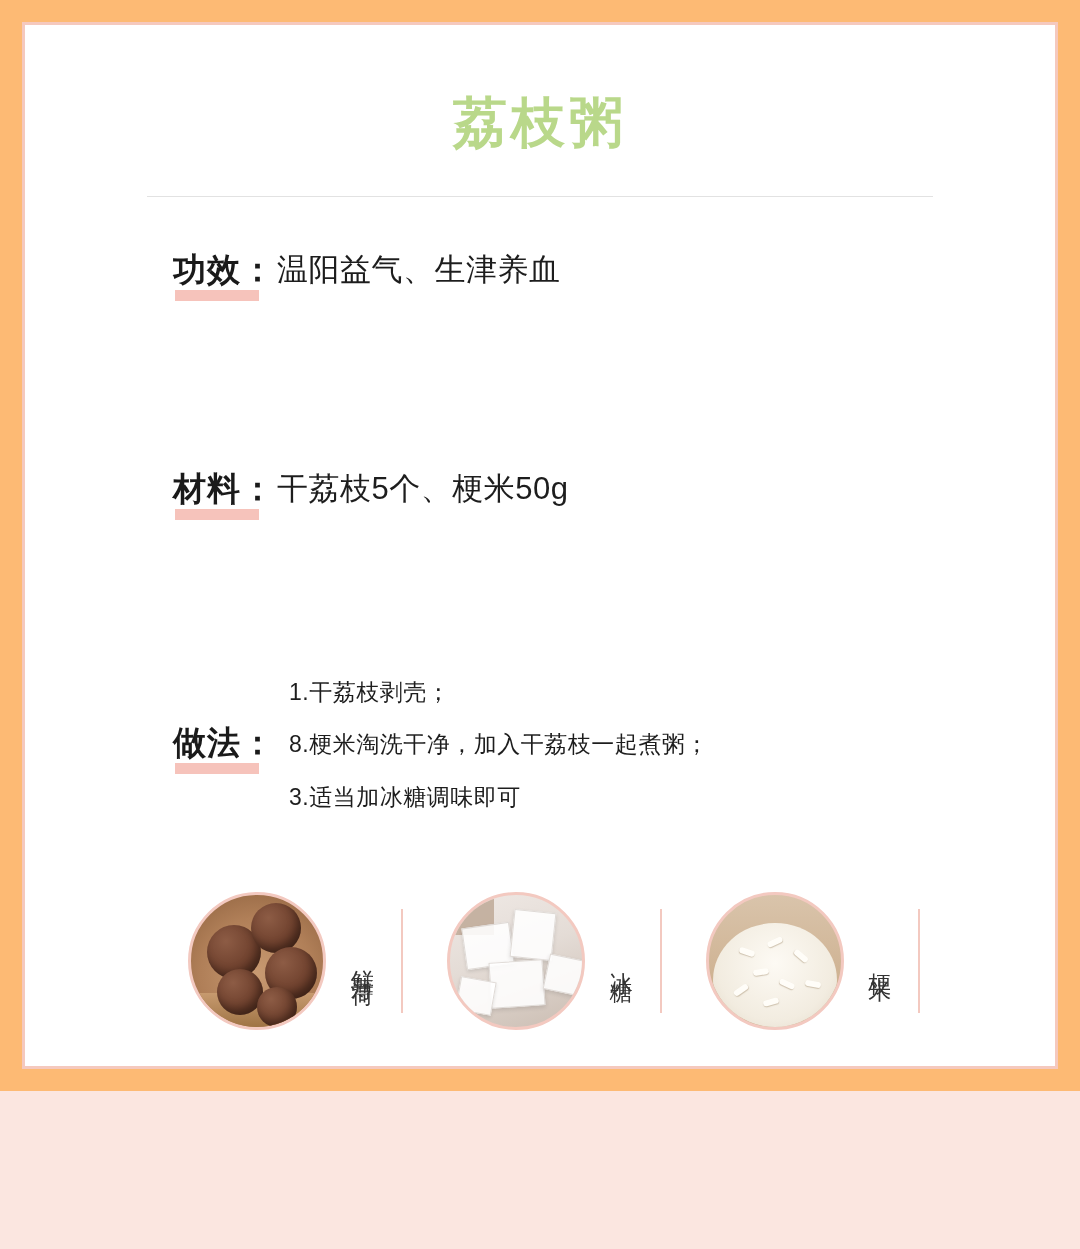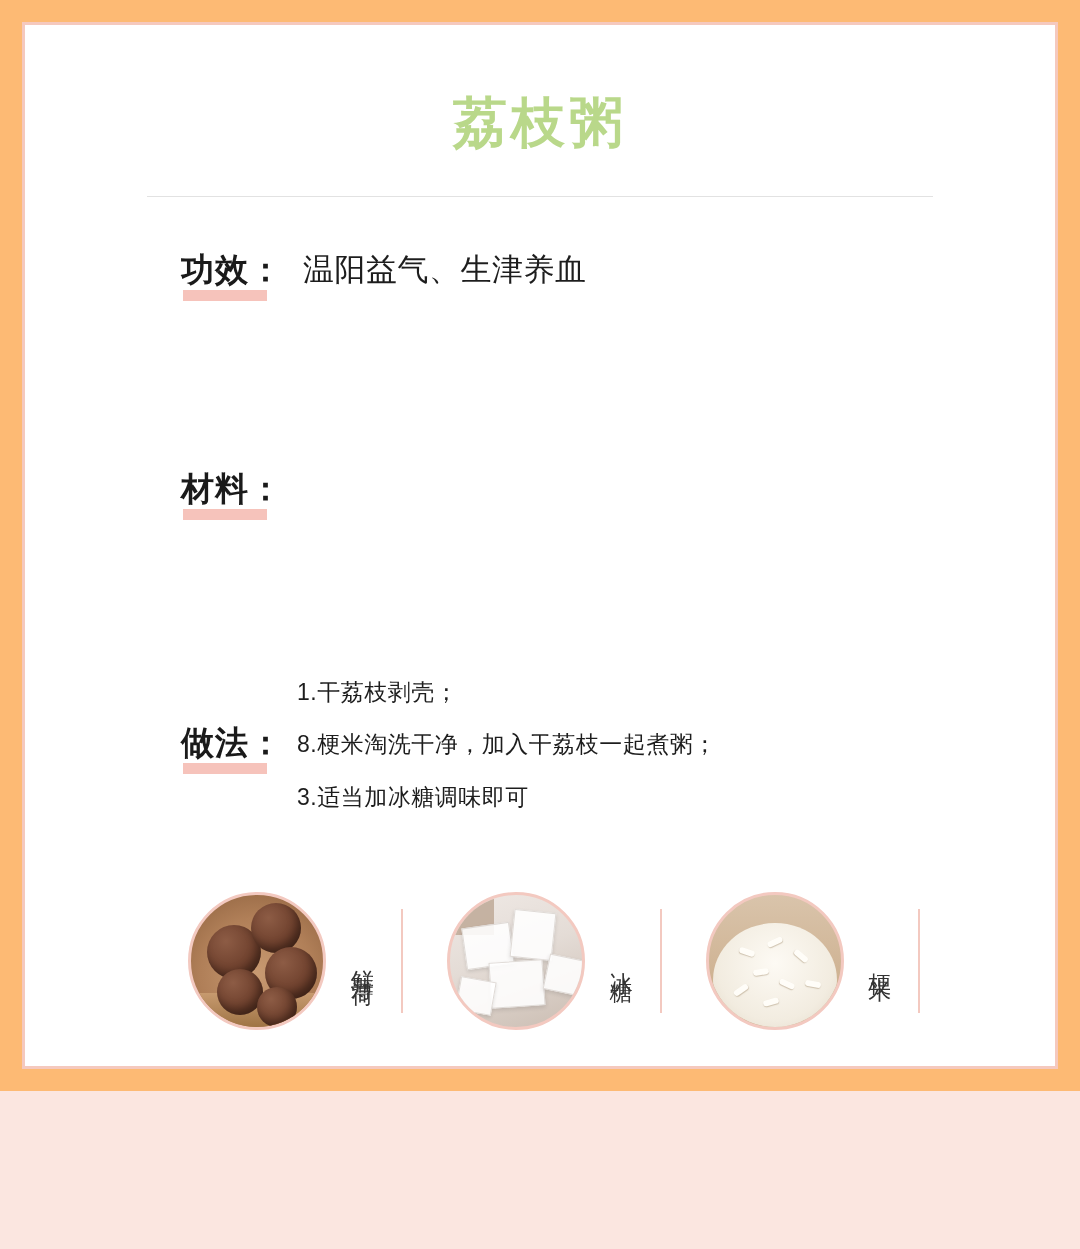--- a/index.html
+++ b/index.html
@@ -38,21 +38,21 @@
     letter-spacing: 4px;
     margin-top: 68px;
     line-height: 1.1;
   }
   .divider {
     height: 1px;
     background: #e2e2e2;
     margin: 44px 122px 0 122px;
   }
   .content {
-    padding: 0 0 0 16px;
+    padding: 0 0 0 8px;
   }
   .row {
     display: flex;
     align-items: flex-start;
     padding-left: 140px;
   }
   .row-efficacy { margin-top: 52px; }
   .row-material { margin-top: 172px; }
   .row-method  { margin-top: 165px; align-items: center; }
 
@@ -77,21 +77,21 @@
     z-index: 0;
   }
   .label span.txt {
     position: relative;
     z-index: 1;
   }
   .value {
     font-size: 31px;
     color: #1d1d1d;
     line-height: 1.35;
-    margin-left: 20px;
+    margin-left: 2px;
     letter-spacing: 0.5px;
   }
   .steps {
     margin-left: 14px;
   }
   .step {
     font-size: 23px;
     color: #1d1d1d;
     line-height: 1.1;
     margin-bottom: 27px;
@@ -209,20 +209,21 @@
           <span class="hl"></span>
         </div>
         <div class="value">温阳益气、生津养血</div>
       </div>
 
       <div class="row row-material">
         <div class="label">
           <span class="txt">材料：</span>
           <span class="hl"></span>
         </div>
+        <div class="value">干荔枝5个、梗米50g</div>
       </div>
 
       <div class="row row-method">
         <div class="label">
           <span class="txt">做法：</span>
           <span class="hl"></span>
         </div>
         <div class="steps">
           <div class="step">1.干荔枝剥壳；</div>
           <div class="step">8.梗米淘洗干净，加入干荔枝一起煮粥；</div>

